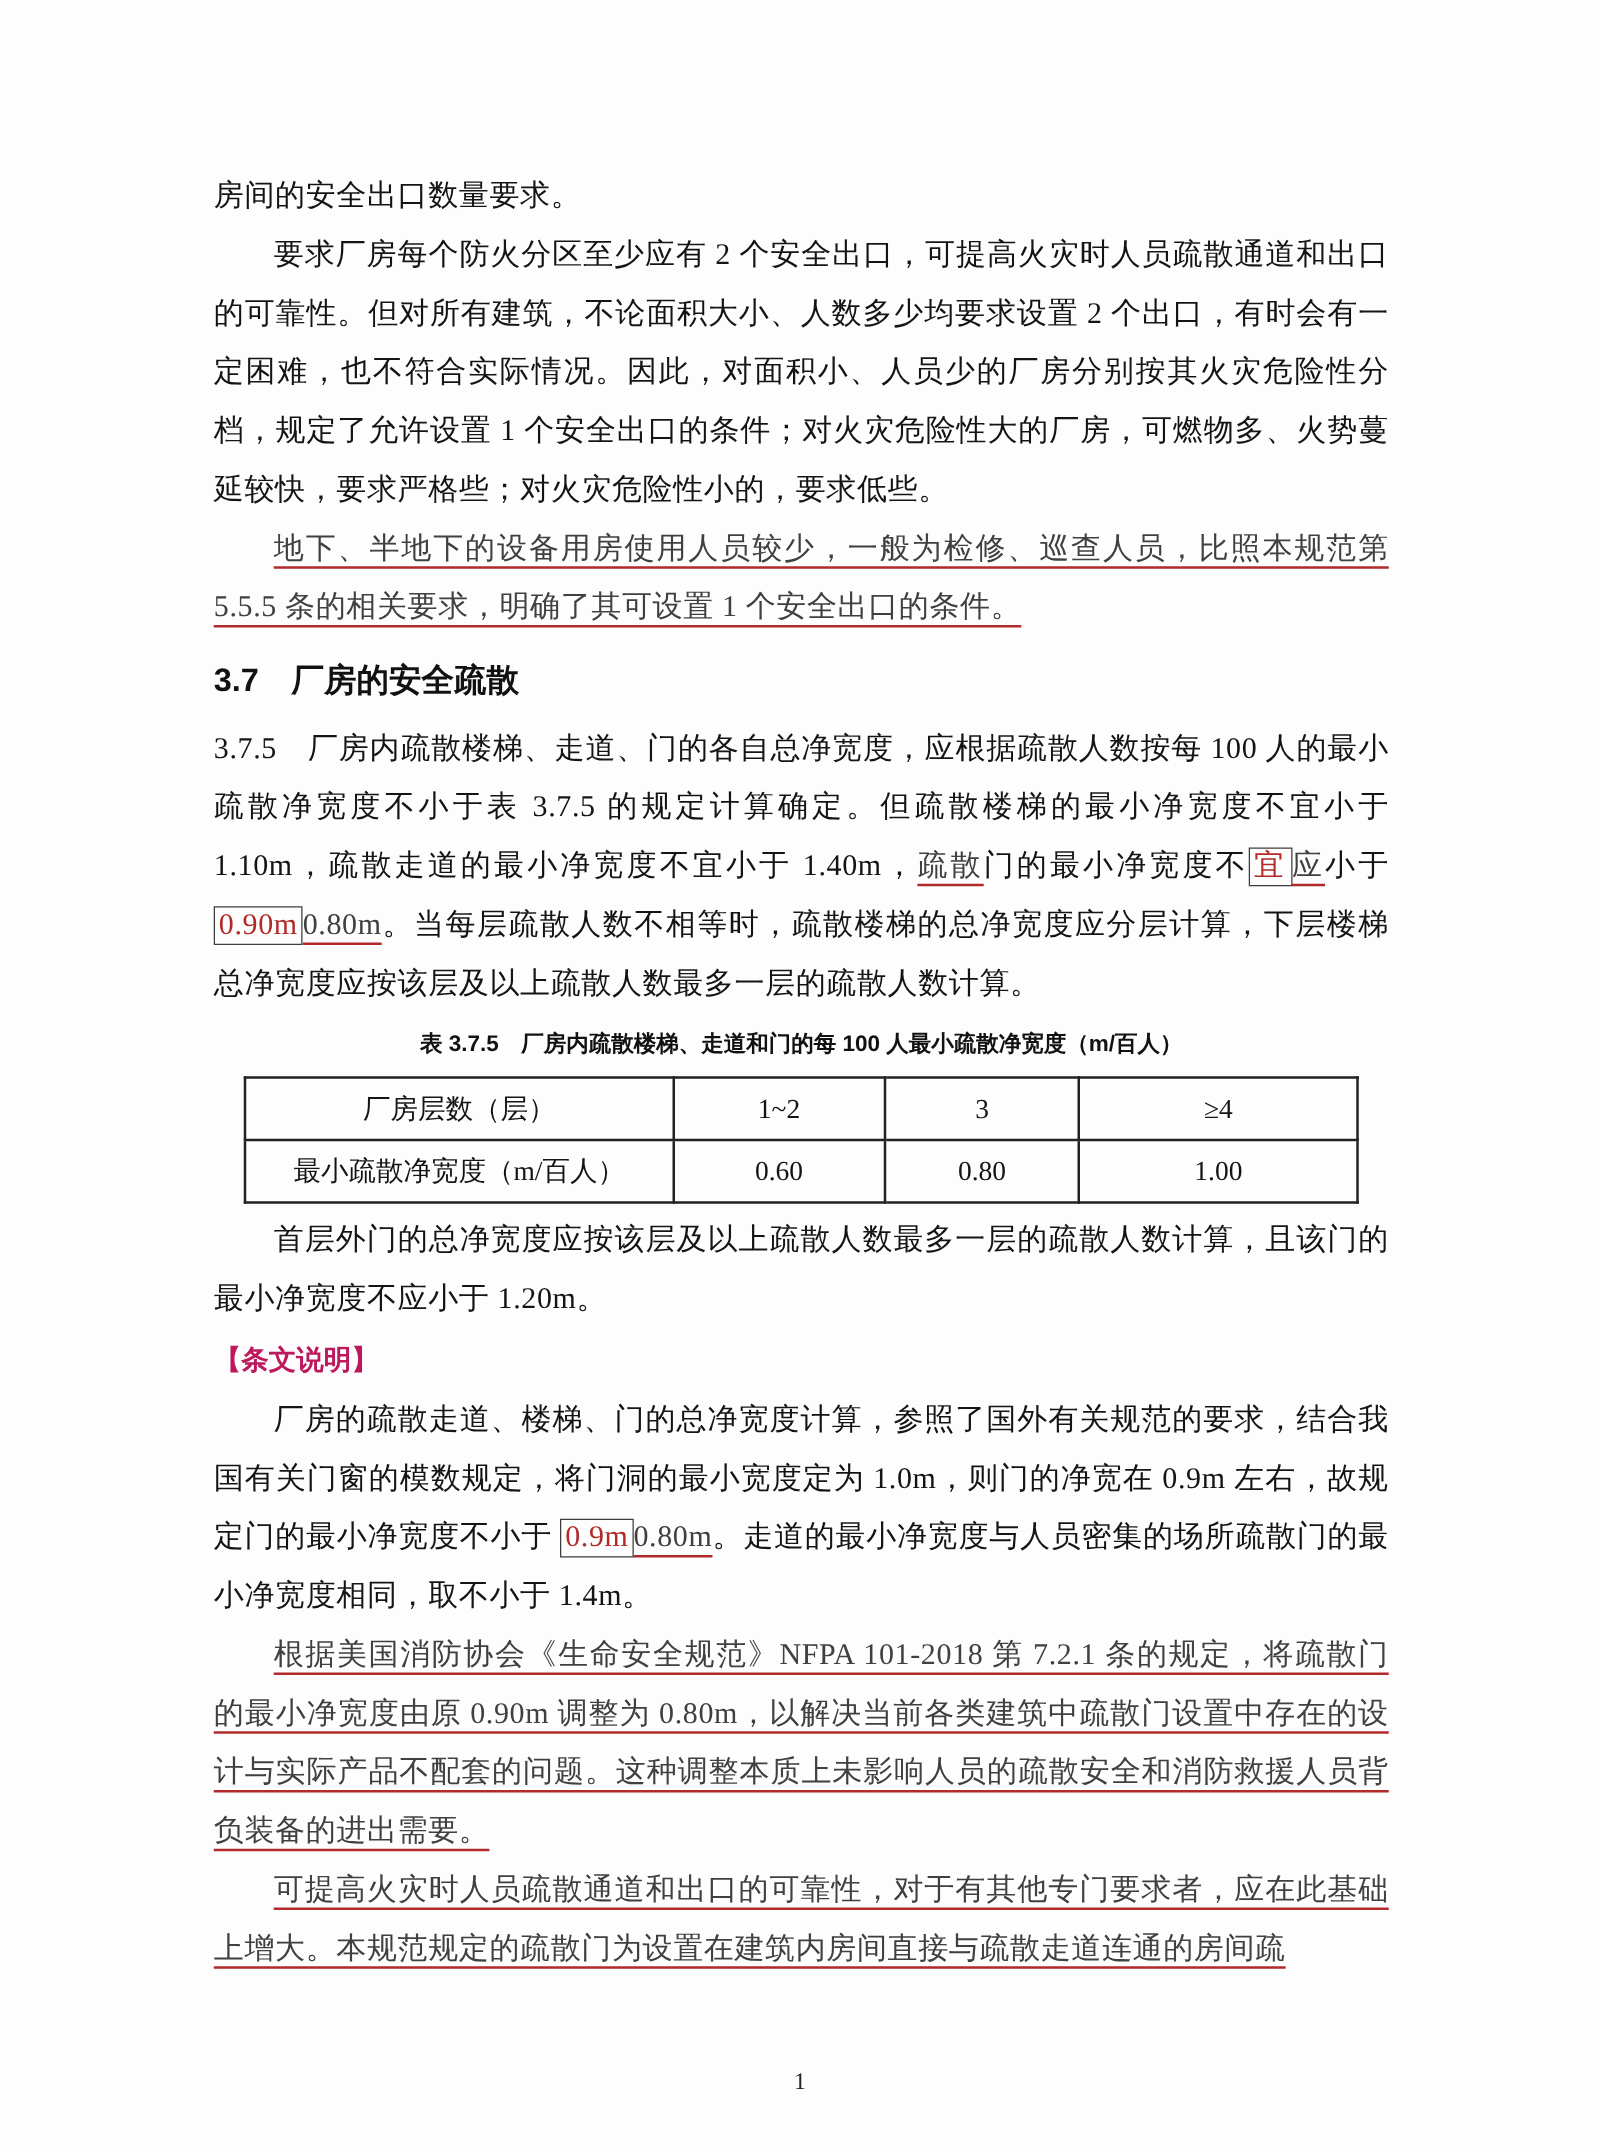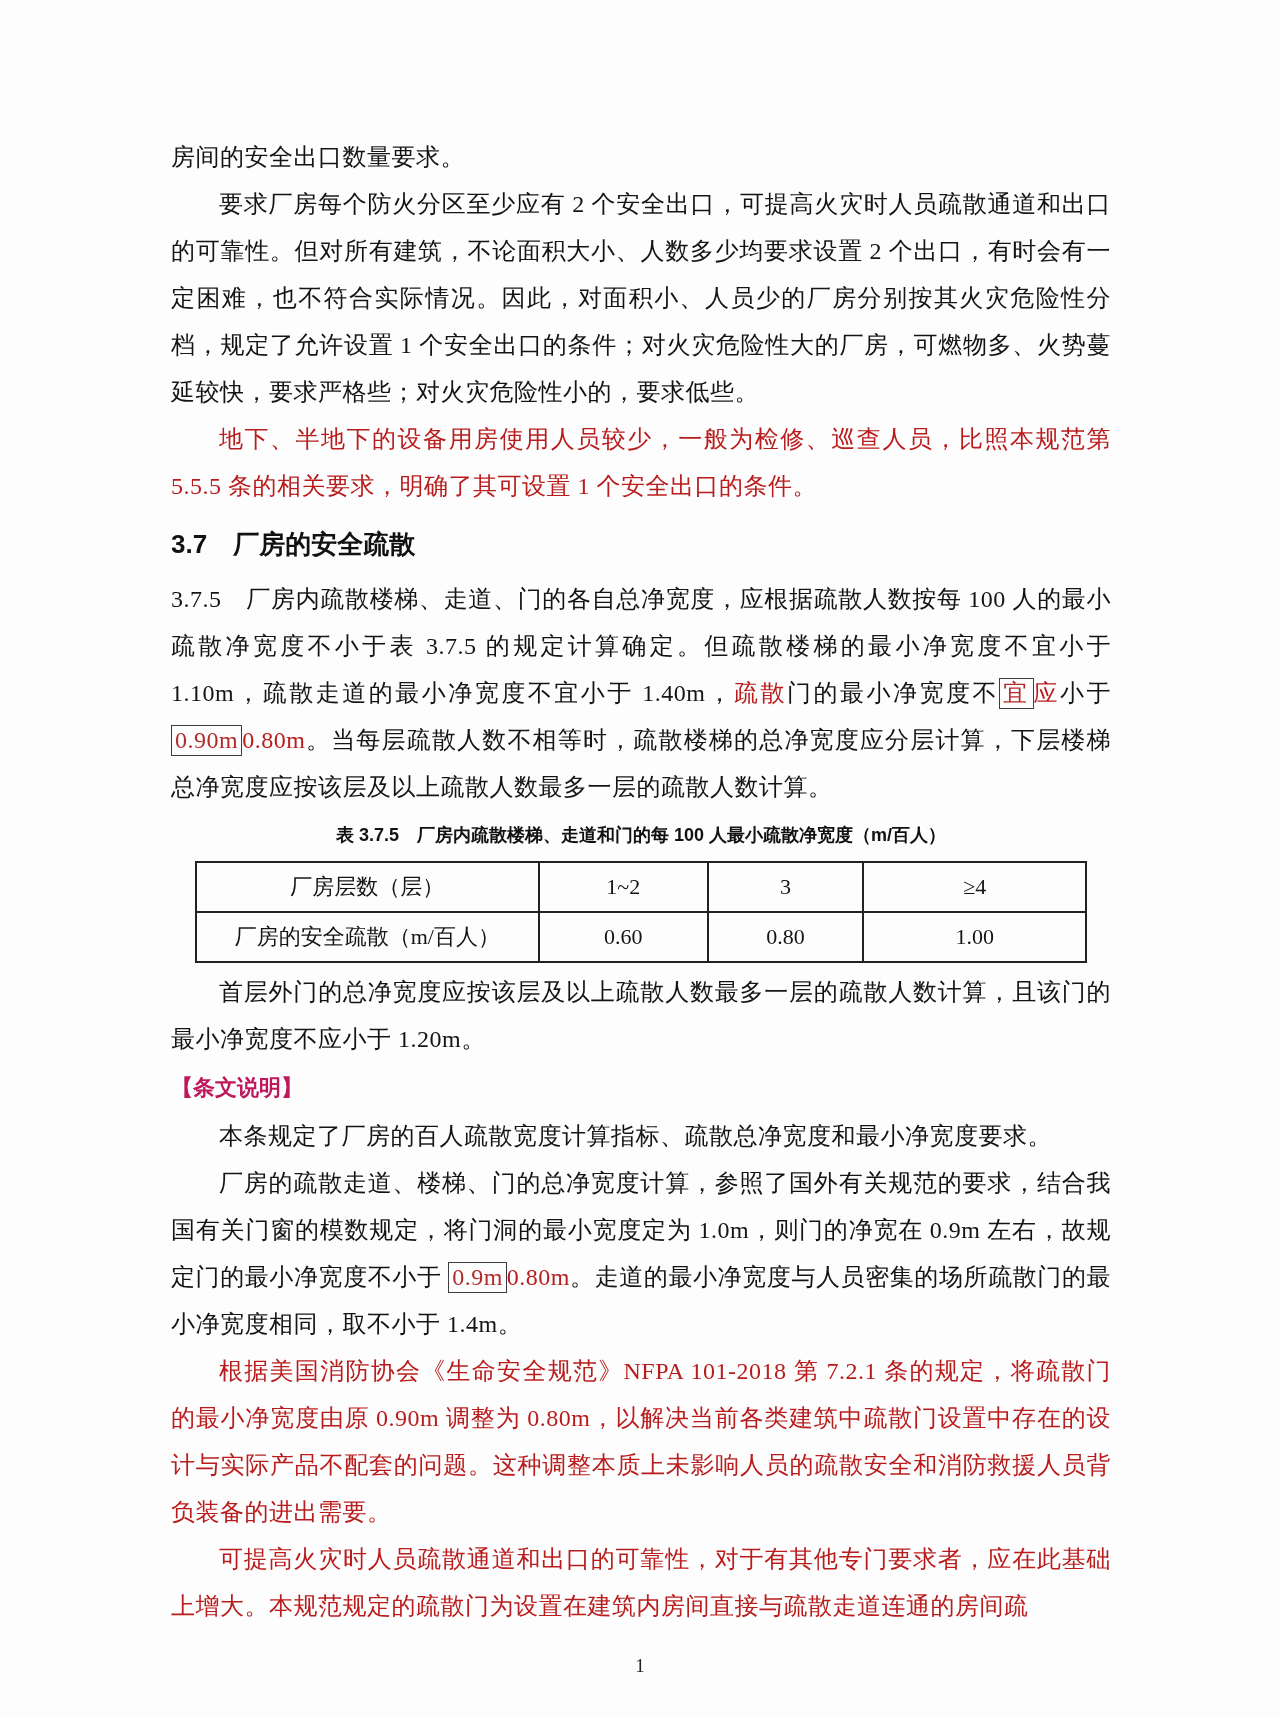--- a/index.html
+++ b/index.html
@@ -20,21 +20,22 @@
   .para{
     margin:0;
     font-size:24px;
     line-height:47px;
     text-align:justify;
     letter-spacing:0.5px;
   }
   .indent{text-indent:2em;}
   .seg{color:#141414;}
   .ins{
-    color:#b91c1c;
+    color:#404040;
+    text-decoration:underline;
     text-decoration-color:#b22a2a;
     text-decoration-thickness:2px;
     text-underline-offset:7px;
   }
   .del{
     color:#b22a2a;
     border:1.5px solid #3c3c3c;
     padding:1px 3px 2px 3px;
   }
   .section-heading{
@@ -112,33 +113,32 @@
           <col style="width:25%">
       </colgroup>
       <tbody>
           <tr>
         <td>厂房层数（层）</td>
         <td>1~2</td>
         <td>3</td>
         <td>≥4</td>
       </tr>
       <tr>
-        <td>厂房的安全疏散（m/百人）</td>
+        <td>最小疏散净宽度（m/百人）</td>
         <td>0.60</td>
         <td>0.80</td>
         <td>1.00</td>
       </tr>
     </tbody>
       </table>
 
     <p class="para indent"><span class="seg">首层外门的总净宽度应按该层及以上疏散人数最多一层的疏散人数计算，且该门的最小净宽度不应小于 1.20m。</span></p>
 
     <p class="bold-label">【条文说明】</p>
 
-    <p class="para indent"><span class="seg">本条规定了厂房的百人疏散宽度计算指标、疏散总净宽度和最小净宽度要求。</span></p>
 
     <p class="para indent"><span class="seg">厂房的疏散走道、楼梯、门的总净宽度计算，参照了国外有关规范的要求，结合我国有关门窗的模数规定，将门洞的最小宽度定为 1.0m，则门的净宽在 0.9m 左右，故规定门的最小净宽度不小于 </span><span class="del">0.9m</span><span class="ins">0.80m</span><span class="seg">。走道的最小净宽度与人员密集的场所疏散门的最小净宽度相同，取不小于 1.4m。</span></p>
 
     <p class="para indent"><span class="ins">根据美国消防协会《生命安全规范》NFPA 101-2018 第 7.2.1 条的规定，将疏散门的最小净宽度由原 0.90m 调整为 0.80m，以解决当前各类建筑中疏散门设置中存在的设计与实际产品不配套的问题。这种调整本质上未影响人员的疏散安全和消防救援人员背负装备的进出需要。</span></p>
 
     <p class="para indent"><span class="ins">可提高火灾时人员疏散通道和出口的可靠性，对于有其他专门要求者，应在此基础上增大。本规范规定的疏散门为设置在建筑内房间直接与疏散走道连通的房间疏</span></p>
 
   </div>
 
   <div class="page-number">1</div>

